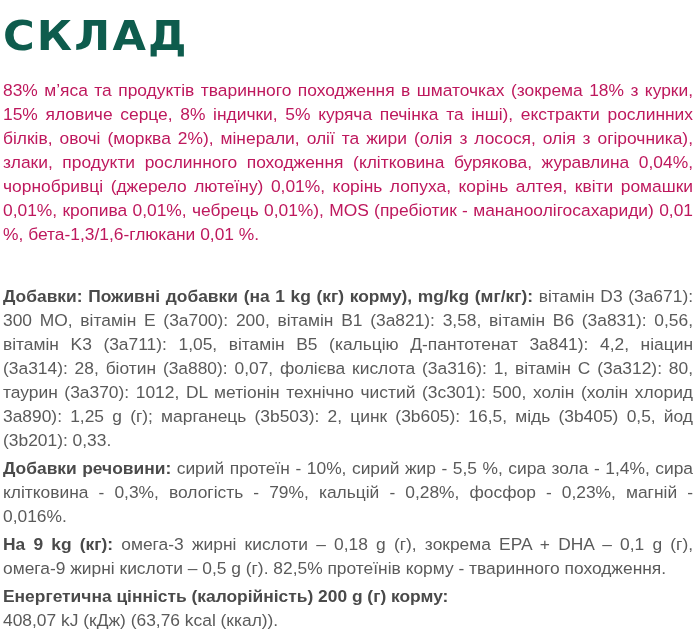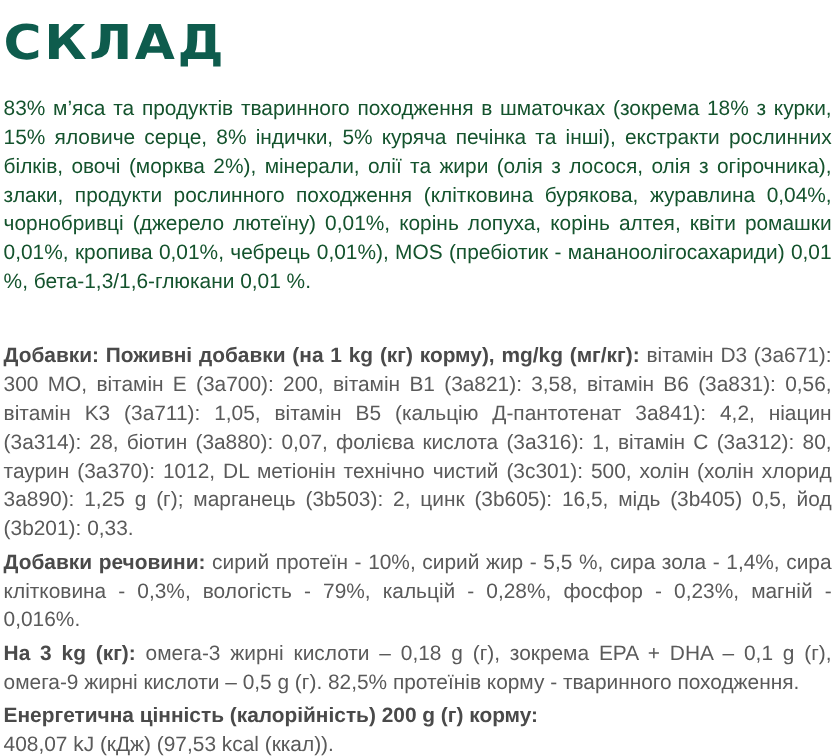--- a/index.html
+++ b/index.html
@@ -29,21 +29,21 @@
       height: 50px;
       line-height: 40px;
       padding-top: 0px;
       transform: scaleX(1.08);
       transform-origin: left top;
     }
     .composition {
       font-family: "Liberation Sans", sans-serif;
       font-size: 17.4px;
       line-height: 24px;
-      color: #14532d;
+      color: #be185d;
       text-align: justify;
       text-align-last: left;
       margin: 12px 0 0 0;
     }
     .details {
       margin-top: 38px;
       font-family: "Liberation Sans", sans-serif;
       font-size: 17.4px;
       line-height: 24px;
       color: #5a5a5a;
@@ -67,19 +67,19 @@
   <p class="composition">83% м’яса та продуктів тваринного походження в шматочках (зокрема 18% з курки, 15% яловиче серце, 8% індички, 5% куряча печінка та інші), екстракти рослинних білків, овочі (морква 2%), мінерали, олії та жири (олія з лосося, олія з огірочника), злаки, продукти рослинного походження (клітковина бурякова, журавлина 0,04%, чорнобривці (джерело лютеїну) 0,01%, корінь лопуха, корінь алтея, квіти ромашки 0,01%, кропива 0,01%, чебрець 0,01%), MOS (пребіотик - мананоолігосахариди) 0,01 %, бета-1,3/1,6-глюкани 0,01 %.</p>
 
   <div class="details">
     <p>
       <b>Добавки: Поживні добавки (на 1 kg (кг) корму), mg/kg (мг/кг):</b><span> вітамін D3 (3a671): 300 МО, вітамін E (3a700): 200, вітамін B1 (3a821): 3,58, вітамін B6 (3a831): 0,56, вітамін K3 (3a711): 1,05, вітамін B5 (кальцію Д-пантотенат 3a841): 4,2, ніацин (3a314): 28, біотин (3a880): 0,07, фолієва кислота (3a316): 1, вітамін C (3a312): 80, таурин (3a370): 1012, DL метіонін технічно чистий (3c301): 500, холін (холін хлорид 3a890): 1,25 g (г); марганець (3b503): 2, цинк (3b605): 16,5, мідь (3b405) 0,5, йод (3b201): 0,33.</span>
     </p>
     <p>
       <b>Добавки речовини:</b><span> сирий протеїн - 10%, сирий жир - 5,5 %, сира зола - 1,4%, сира клітковина - 0,3%, вологість - 79%, кальцій - 0,28%, фосфор - 0,23%, магній - 0,016%.</span>
     </p>
     <p>
-      <b>На 3 kg (кг):</b><span> омега-3 жирні кислоти – 0,18 g (г), зокрема EPA + DHA – 0,1 g (г), омега-9 жирні кислоти – 0,5 g (г). 82,5% протеїнів корму - тваринного походження.</span>
+      <b>На 9 kg (кг):</b><span> омега-3 жирні кислоти – 0,18 g (г), зокрема EPA + DHA – 0,1 g (г), омега-9 жирні кислоти – 0,5 g (г). 82,5% протеїнів корму - тваринного походження.</span>
     </p>
     <p>
-      <b>Енергетична цінність (калорійність) 200 g (г) корму:</b><br><span>408,07 kJ (кДж) (97,53 kcal (ккал)).</span>
+      <b>Енергетична цінність (калорійність) 200 g (г) корму:</b><br><span>408,07 kJ (кДж) (63,76 kcal (ккал)).</span>
     </p>
   </div>
 </div>
 
 </body></html>

